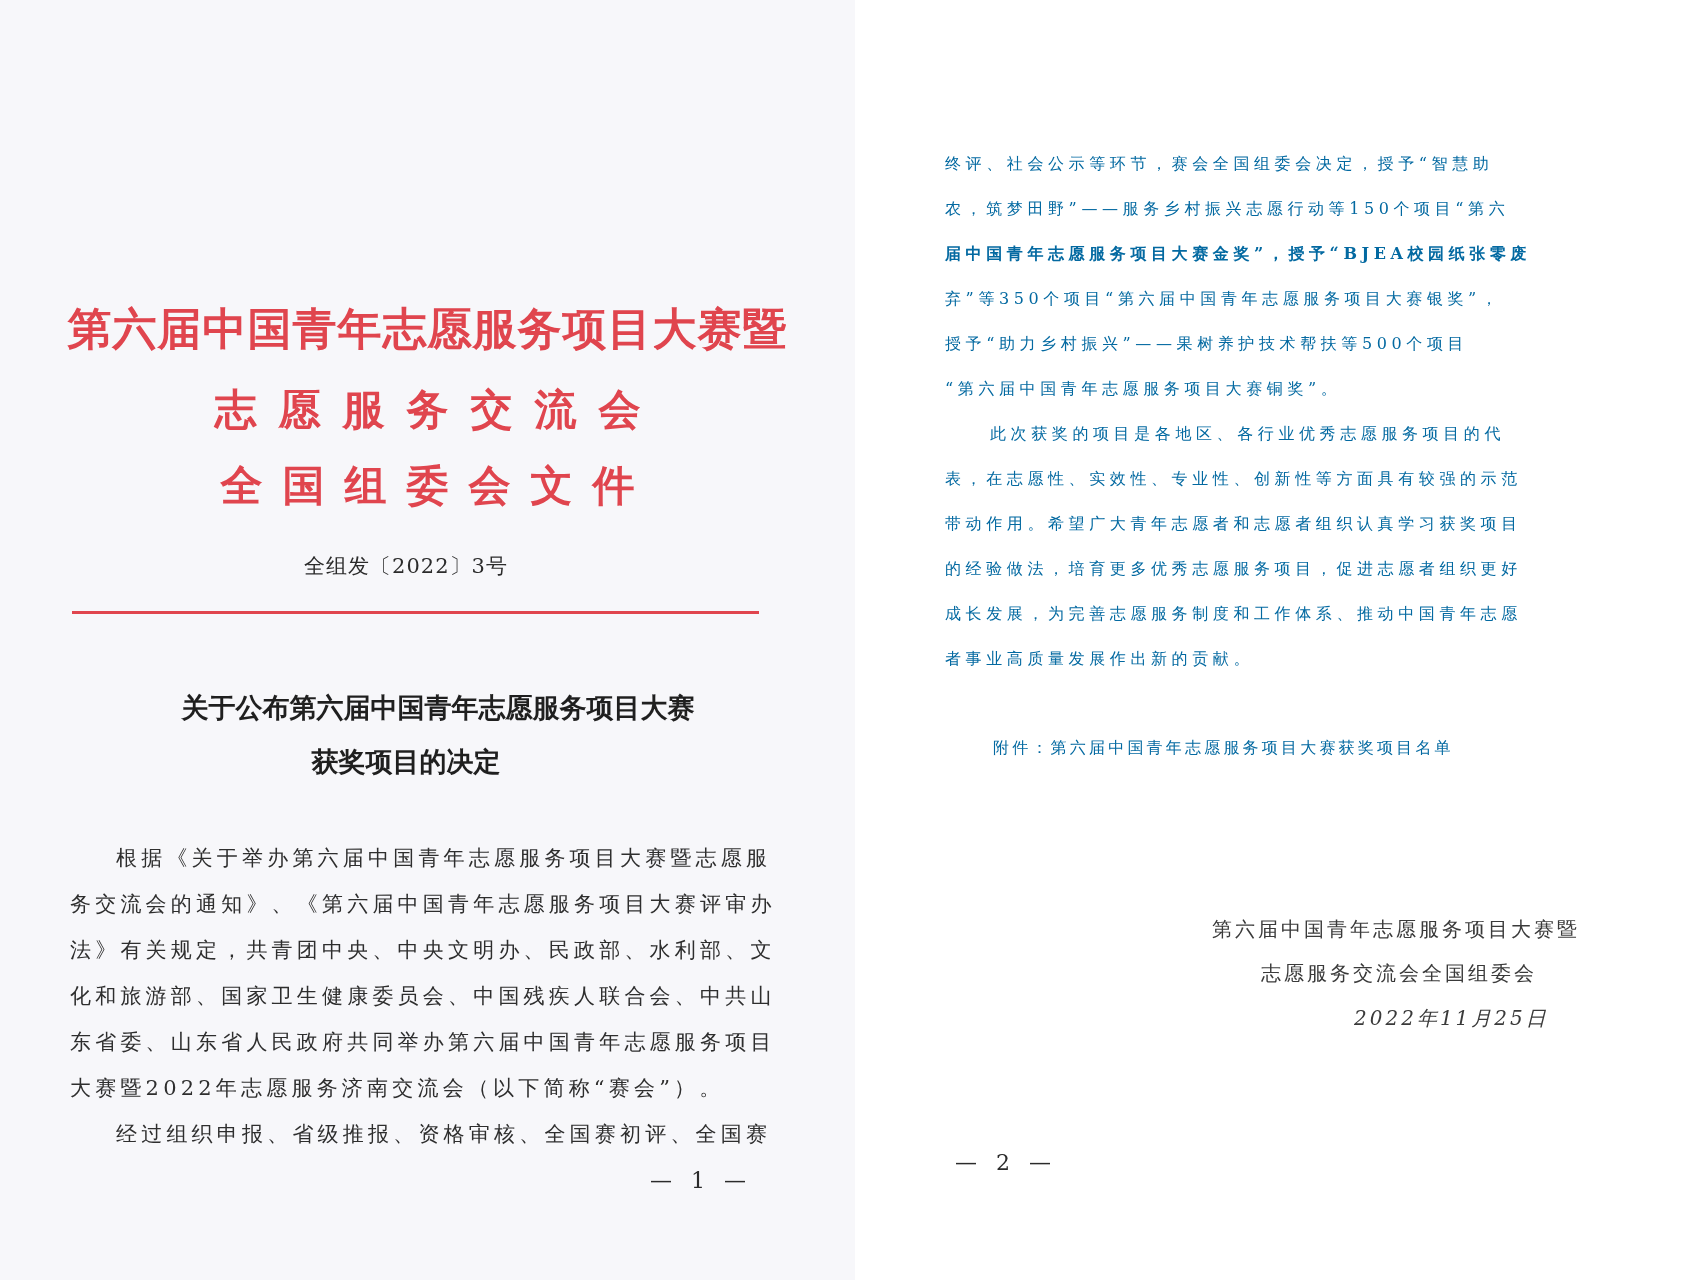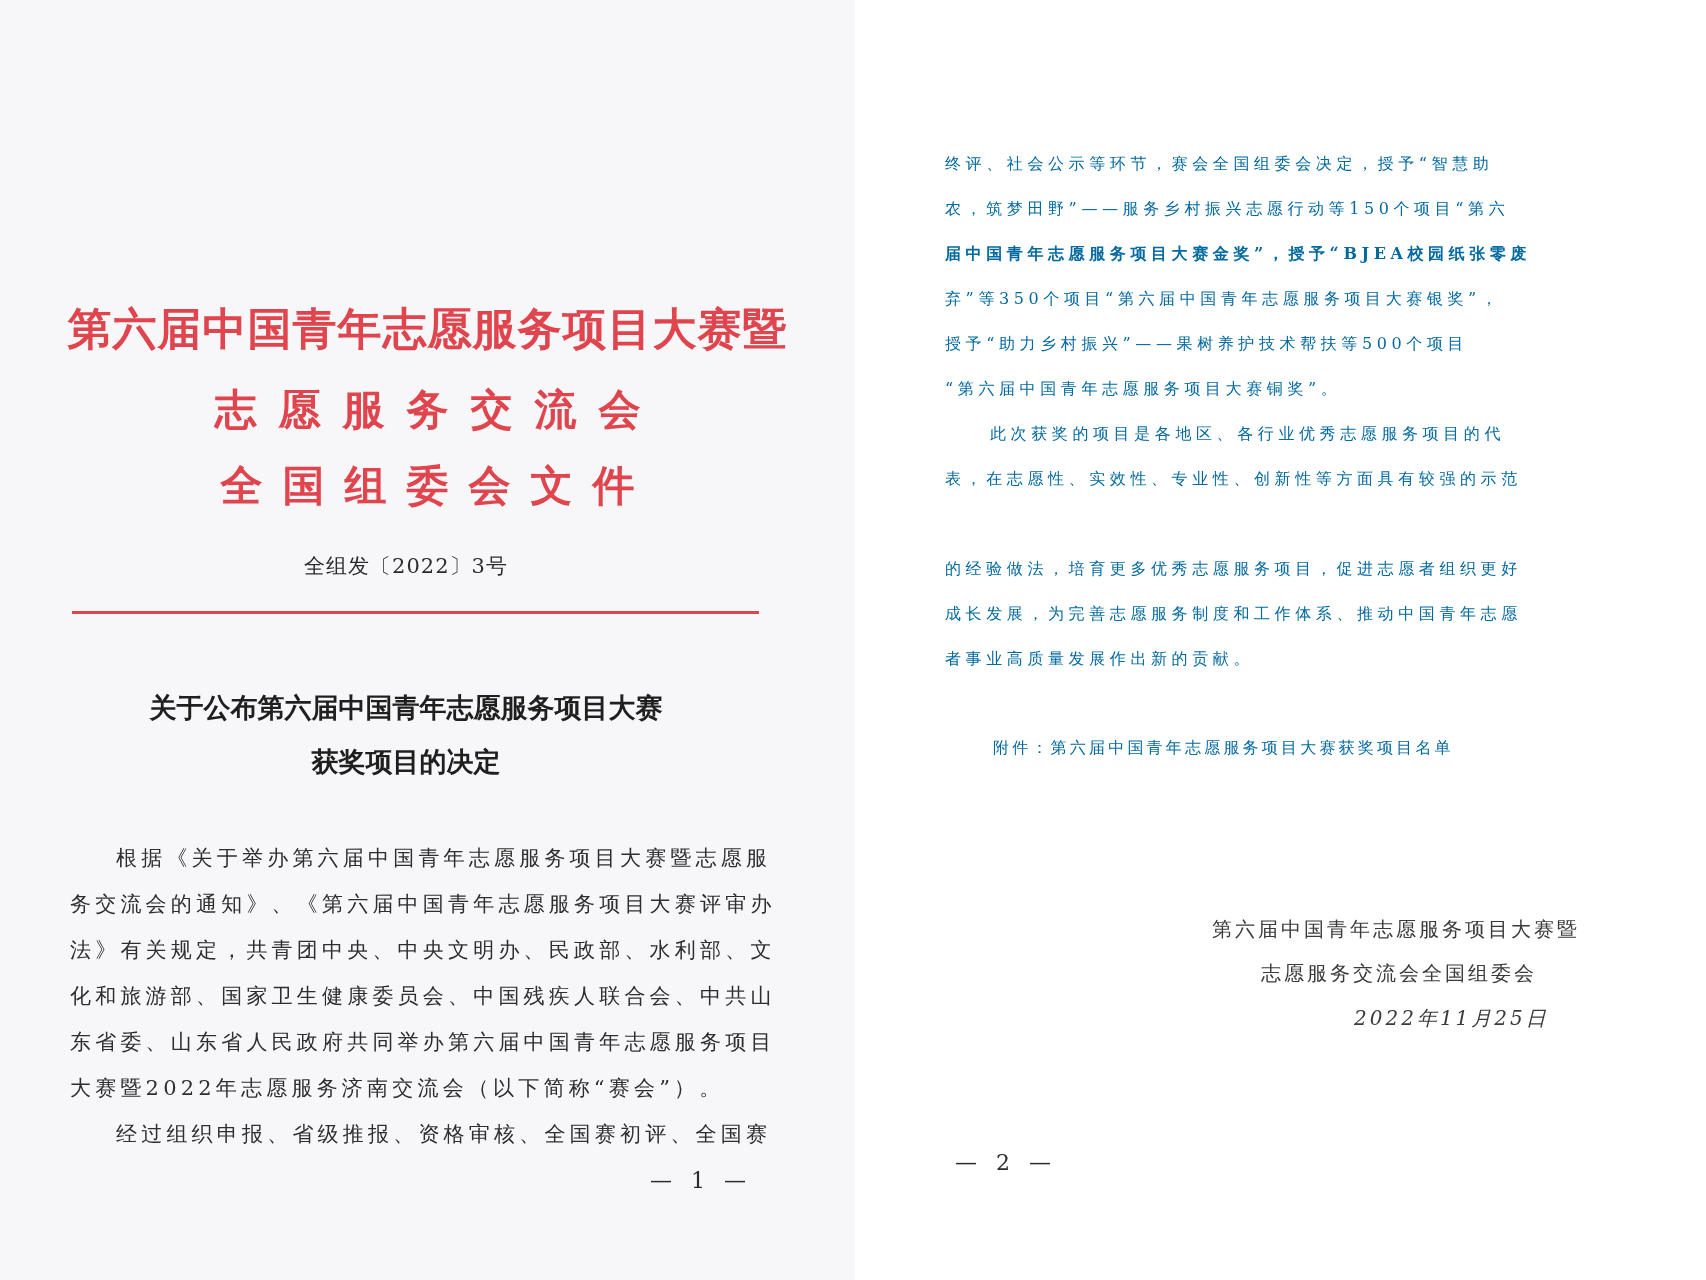--- a/index.html
+++ b/index.html
@@ -38,21 +38,21 @@
     }
     .red-rule {
       position: absolute; left: 72px; top: 611px; width: 687px; height: 3px;
       background: #e0454e;
     }
 
     .doc-title {
       left: 0; width: 812px; text-align: center;
       font-size: 27px; font-weight: bold; color: #1f1f1f;
     }
-    .dt-1 { top: 690px; }
+    .dt-1 { top: 690px; margin-left: 32px; }
     .dt-2 { top: 744px; }
 
     .body-text {
       font-size: 21px; color: #2e2e2e; letter-spacing: 4.2px;
     }
     .lp { left: 70px; }
     .lp-indent { left: 116px; }
 
     .rp { left: 945px; }
     .rp-indent { left: 990px; }
@@ -93,20 +93,21 @@
   <div class="page page-right"></div>
 
   <div class="abs rtext rp" style="top:154px;">终评、社会公示等环节，赛会全国组委会决定，授予“智慧助</div>
   <div class="abs rtext rp" style="top:199px;">农，筑梦田野”——服务乡村振兴志愿行动等150个项目“第六</div>
   <div class="abs rtext rp" style="top:244px;font-weight:bold;">届中国青年志愿服务项目大赛金奖”，授予“BJEA校园纸张零废</div>
   <div class="abs rtext rp" style="top:289px;">弃”等350个项目“第六届中国青年志愿服务项目大赛银奖”，</div>
   <div class="abs rtext rp" style="top:334px;">授予“助力乡村振兴”——果树养护技术帮扶等500个项目</div>
   <div class="abs rtext rp" style="top:379px;">“第六届中国青年志愿服务项目大赛铜奖”。</div>
   <div class="abs rtext rp" style="top:469px;">表，在志愿性、实效性、专业性、创新性等方面具有较强的示范</div>
   <div class="abs rtext rp-indent" style="top:424px;">此次获奖的项目是各地区、各行业优秀志愿服务项目的代</div>
+  <div class="abs rtext rp" style="top:514px;">带动作用。希望广大青年志愿者和志愿者组织认真学习获奖项目</div>
   <div class="abs rtext rp" style="top:559px;">的经验做法，培育更多优秀志愿服务项目，促进志愿者组织更好</div>
   <div class="abs rtext rp" style="top:604px;">成长发展，为完善志愿服务制度和工作体系、推动中国青年志愿</div>
   <div class="abs rtext rp" style="top:649px;">者事业高质量发展作出新的贡献。</div>
 
   <div class="abs rtext" style="top:738px; left:993px; letter-spacing:3.2px;">附件：第六届中国青年志愿服务项目大赛获奖项目名单</div>
 
   <div class="abs sig" style="top:916px; left:1212px;">第六届中国青年志愿服务项目大赛暨</div>
   <div class="abs sig" style="top:960px; left:1261px;">志愿服务交流会全国组委会</div>
   <div class="abs sig" style="top:1005px; left:1354px;font-style:italic;">2022年11月25日</div>
 

